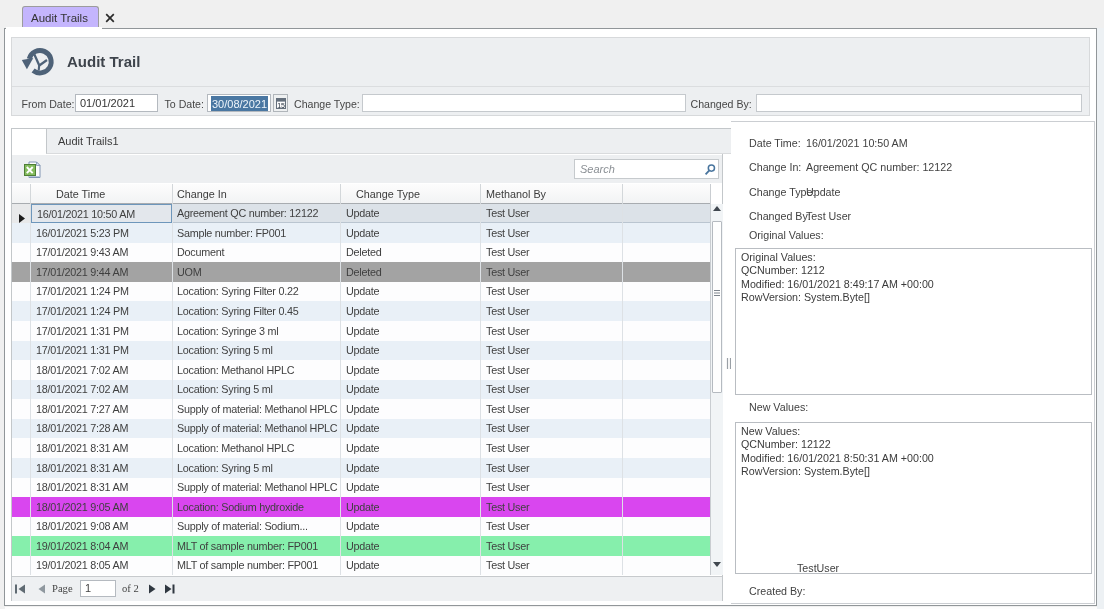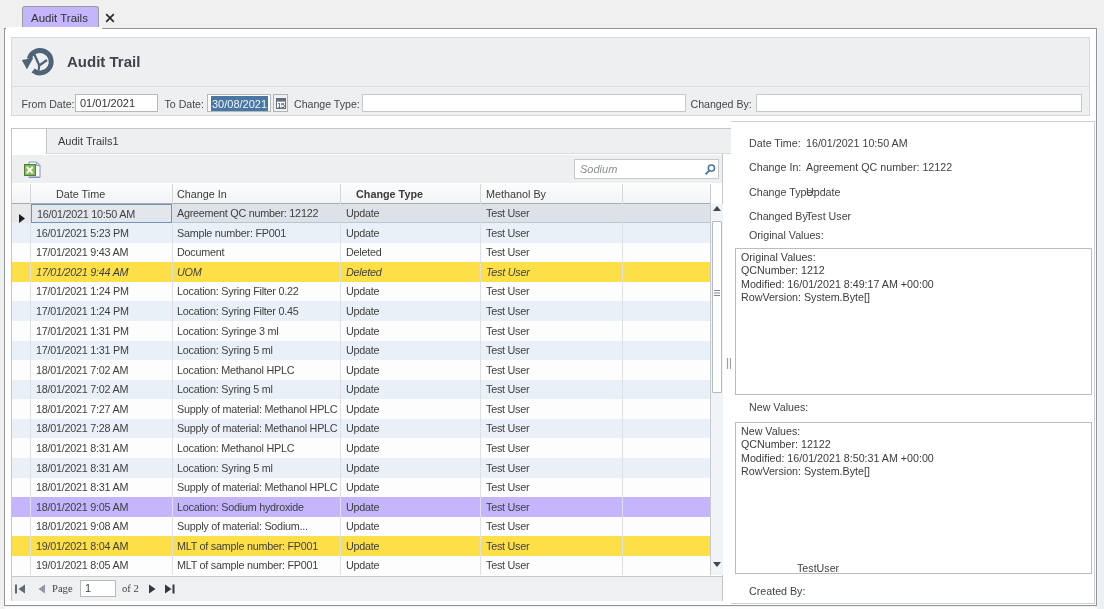--- a/index.html
+++ b/index.html
@@ -96,30 +96,30 @@
   </div>
 <div class="abs" id="gtoolbar"></div>
 <svg class="abs" style="left:24px;top:161px;" width="17" height="18" viewBox="0 0 17 18">
   <path d="M5 1 L12.5 1 L16 4.5 L16 16.5 L5 16.5 Z" fill="#fdfdfe" stroke="#8296b4" stroke-width="1"></path>
   <path d="M12.5 1 L12.5 4.5 L16 4.5 Z" fill="#dbe3f0" stroke="#8296b4" stroke-width="0.8"></path>
   <path d="M5.5 15 L15.5 15 L15.5 16 L5.5 16 Z" fill="#b6c4dc"></path>
   <rect x="0.5" y="3.5" width="11" height="11" fill="#84bb5d" stroke="#4e7e35"></rect>
   <path d="M2.8 6 L8.7 12.2 M8.7 6 L2.8 12.2" stroke="#fff" stroke-width="1.9"></path>
 </svg>
 <div class="abs" id="searchbox">
-    <span class="ph">Sodium</span>
+    <span class="ph">Search</span>
 <svg style="position:absolute;left:129px;top:4px;" width="12" height="12" viewBox="0 0 12 12">
       <circle cx="7.4" cy="4.1" r="3.1" fill="none" stroke="#49759e" stroke-width="1.5"></circle>
       <path d="M5.1 6.6 L1.6 10.4" stroke="#49759e" stroke-width="1.8"></path>
     </svg>
 </div>
 <div class="abs" id="ghead">
 <span class="h" style="left:24px;padding-left:20px;">Date Time</span>
 <span class="h" style="left:165px;">Change In</span>
-<span class="h" style="left:344px;font-weight:bold;">Change Type</span>
+<span class="h" style="left:344px;">Change Type</span>
 <span class="h" style="left:474px;">Methanol By</span>
 </div>
 <div class="grow" style="top:203.60px;background:#dce2e8;border-bottom:1px solid #bac5d0;">
     <span style="position:absolute;left:0;top:0;width:18px;height:19.57px;background:#e8e9ea;"></span>
 <span class="arr" style="left:6.5px;"><svg width="6" height="9" viewBox="0 0 6 9">
         <path d="M0 0 L6 4.5 L0 9 Z" fill="#1c1c1c"></path>
       </svg></span>
 <span class="c c1 sel">16/01/2021 10:50 AM</span>
 <span class="c c2">Agreement QC number: 12122</span>
 <span class="c c3">Update</span>
@@ -130,21 +130,21 @@
 <span class="c c2">Sample number: FP001</span>
 <span class="c c3">Update</span>
 <span class="c c4">Test User</span>
 </div>
 <div class="grow" style="top:242.74px;background:#fdfdfe;">
 <span class="c c1">17/01/2021 9:43 AM</span>
 <span class="c c2">Document</span>
 <span class="c c3">Deleted</span>
 <span class="c c4">Test User</span>
 </div>
-<div class="grow" style="top:262.31px;background:#fde047;font-style:italic;">
+<div class="grow" style="top:262.31px;background:#a3a3a3;">
 <span class="c c1">17/01/2021 9:44 AM</span>
 <span class="c c2">UOM</span>
 <span class="c c3">Deleted</span>
 <span class="c c4">Test User</span>
 </div>
 <div class="grow" style="top:281.88px;background:#fdfdfe;">
 <span class="c c1">17/01/2021 1:24 PM</span>
 <span class="c c2">Location: Syring Filter 0.22</span>
 <span class="c c3">Update</span>
 <span class="c c4">Test User</span>
@@ -202,33 +202,33 @@
 <span class="c c2">Location: Syring 5 ml</span>
 <span class="c c3">Update</span>
 <span class="c c4">Test User</span>
 </div>
 <div class="grow" style="top:477.58px;background:#fdfdfe;">
 <span class="c c1">18/01/2021 8:31 AM</span>
 <span class="c c2">Supply of material: Methanol HPLC</span>
 <span class="c c3">Update</span>
 <span class="c c4">Test User</span>
 </div>
-<div class="grow" style="top:497.15px;background:#c4b5fd;">
+<div class="grow" style="top:497.15px;background:#d946ef;">
 <span class="c c1">18/01/2021 9:05 AM</span>
 <span class="c c2">Location: Sodium hydroxide</span>
 <span class="c c3">Update</span>
 <span class="c c4">Test User</span>
 </div>
 <div class="grow" style="top:516.72px;background:#fdfdfe;">
 <span class="c c1">18/01/2021 9:08 AM</span>
 <span class="c c2">Supply of material: Sodium...</span>
 <span class="c c3">Update</span>
 <span class="c c4">Test User</span>
 </div>
-<div class="grow" style="top:536.29px;background:#fde047;">
+<div class="grow" style="top:536.29px;background:#86efac;">
 <span class="c c1">19/01/2021 8:04 AM</span>
 <span class="c c2">MLT of sample number: FP001</span>
 <span class="c c3">Update</span>
 <span class="c c4">Test User</span>
 </div>
 <div class="grow" style="top:555.86px;background:#fdfdfe;">
 <span class="c c1">19/01/2021 8:05 AM</span>
 <span class="c c2">MLT of sample number: FP001</span>
 <span class="c c3">Update</span>
 <span class="c c4">Test User</span>

